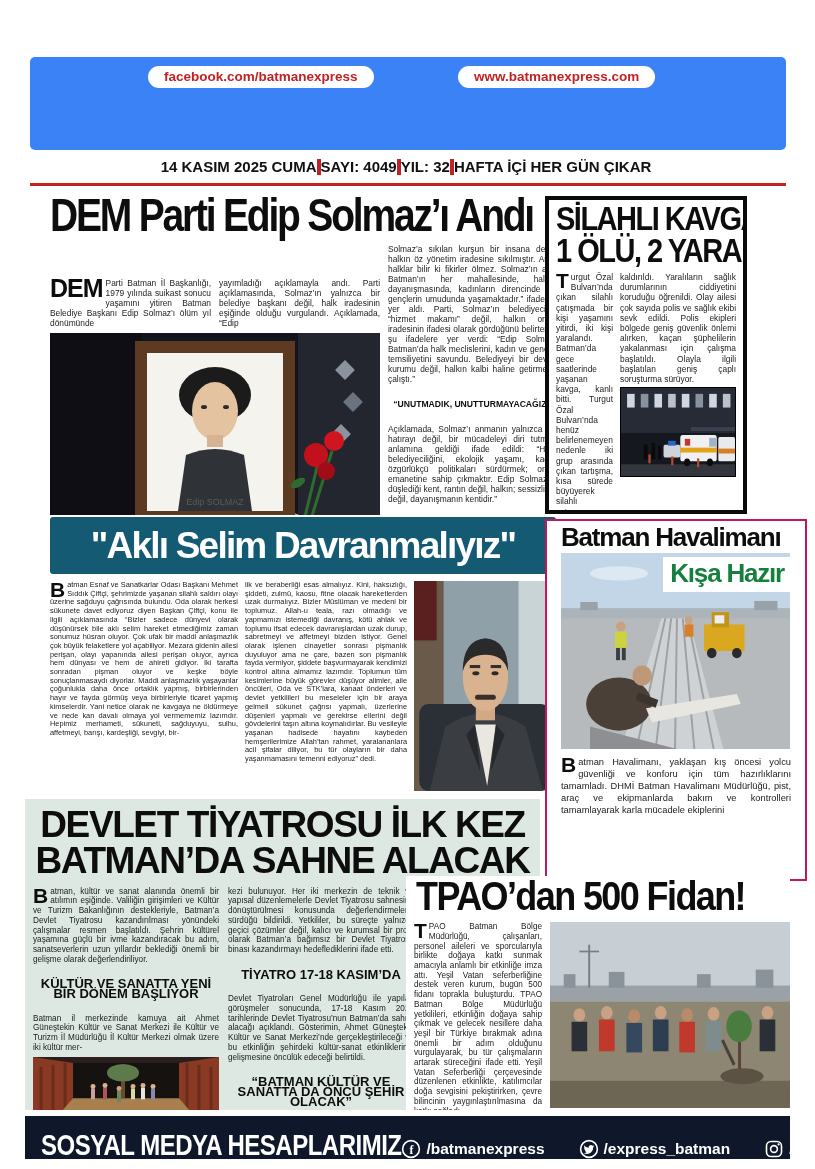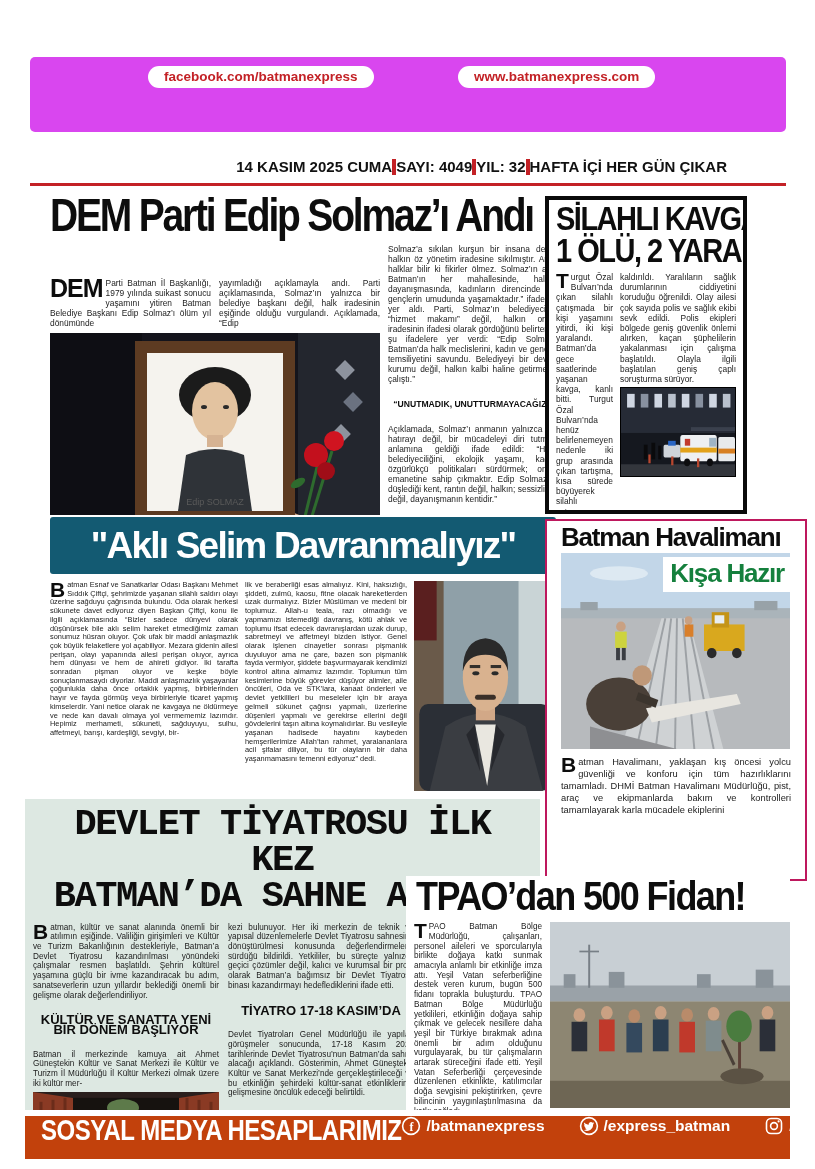--- a/index.html
+++ b/index.html
@@ -1,31 +1,31 @@
 <!DOCTYPE html>
 <html lang="tr"><head>
 <meta charset="utf-8">
 <style>
   html,body{margin:0;padding:0;background:#ffffff;}
   .page{position:relative;width:815px;height:1169px;background:#fff;overflow:hidden;
         font-family:"Liberation Sans",sans-serif;color:#1c1c1c;}
 
   
-  .masthead{position:absolute;left:30px;top:57px;width:756px;height:75px;background:#d946ef;border-radius:5px;}
+  .masthead{position:absolute;left:30px;top:57px;width:756px;height:93px;background:#3b82f6;border-radius:5px;}
   .mast-title{position:absolute;left:10px;right:10px;bottom:-2px;display:flex;justify-content:space-between;
               font-weight:800;font-size:76px;line-height:1;color:#fff;letter-spacing:-3px;white-space:nowrap;}
   .mast-title span{display:inline-block;transform:scaleY(1.18);transform-origin:bottom;}
   .badge{position:absolute;top:9px;background:#fff;color:#c32126;font-weight:bold;font-size:13.5px;
          padding:3px 16px 4px;border-radius:14px;white-space:nowrap;z-index:2;}
   .badge-fb{left:118px;}
   .badge-web{left:428px;}
 
   
   .datebar{position:absolute;left:55px;top:152px;width:706px;height:29px;background:#fff;
-           display:flex;align-items:center;justify-content:flex-end;padding:0 34px 0 30px;box-sizing:border-box;
+           display:flex;align-items:center;justify-content:center;padding:0 34px 0 30px;box-sizing:border-box;
            font-weight:bold;font-size:15px;color:#111;white-space:nowrap;
            clip-path:polygon(0 0,calc(100% - 14px) 0,100% 100%,0 100%);}
   .sep{width:4px;height:16px;background:#c32126;}
   .redrule{position:absolute;left:30px;top:183px;width:756px;height:3px;background:#c32126;}
 
   
   .hl{font-weight:800;color:#0d0d0d;line-height:0.95;}
   .bt{text-align:justify;color:#1b1b1b;}
   .bt p{margin:0;}
   .dc{float:left;font-weight:bold;color:#0d0d0d;line-height:0.78;margin:1px 3px 0 0;letter-spacing:-1px;}
@@ -69,39 +69,39 @@
   #art-hava h2{margin:0;font-size:26px;letter-spacing:-1.2px;white-space:nowrap;}
   .hava-photo{position:relative;margin-top:3px;}
   .chip{position:absolute;top:4px;right:0;background:#fff;padding:1px 7px 3px;
         font-weight:800;font-size:26px;letter-spacing:-1.2px;color:#15803d;}
   .hava-body{display:flex;gap:8px;margin-top:7px;}
   .hava-body .bt{flex:1;font-size:9.3px;line-height:12px;}
 
   
   #art-tiyatro{position:absolute;left:25px;top:799px;width:515px;height:311px;background:#dde8e2;
                padding:6px 8px;box-sizing:border-box;}
-  #art-tiyatro h2{margin:2px 0 8px;text-align:center;font-size:37px;letter-spacing:-1.4px;line-height:0.97;font-family:Liberation Mono, monospace;}
+  #art-tiyatro h2{margin:2px 0 8px;text-align:center;font-size:37px;letter-spacing:-1.4px;line-height:0.97;}
   .tiy-body{display:flex;gap:9px;}
   .tiy-c1{width:186px;font-size:8.2px;line-height:9.7px;}
   .tiy-c2{width:186px;font-size:8.2px;line-height:9.7px;}
   .tiy-body .subh{font-size:13px;}
   .tiy-c1 svg{margin-top:4px;}
 
   
   #art-tpao{position:absolute;left:406px;top:876px;width:384px;height:234px;background:#fff;z-index:5;
             padding:2px 0 0 8px;box-sizing:border-box;}
   #art-tpao h2{margin:0 0 10px 2px;font-size:36px;letter-spacing:-1.6px;transform:scaleY(1.12);
                transform-origin:top left;white-space:nowrap;}
   .tpao-body{display:flex;gap:8px;}
   .tpao-text{width:128px;font-size:8.2px;line-height:9.7px;}
   .tpao-photo{flex:1;}
 
   
-  .footer{position:absolute;left:25px;top:1116px;width:765px;height:43px;background:#c2410c;
-          display:flex;align-items:flex-start;padding:0 16px;box-sizing:border-box;color:#fff;}
+  .footer{position:absolute;left:25px;top:1116px;width:765px;height:43px;background:#0f172a;
+          display:flex;align-items:flex-end;padding:0 16px;box-sizing:border-box;color:#fff;}
   .f-label{font-weight:800;font-size:24px;letter-spacing:-0.5px;transform:scaleY(1.25);white-space:nowrap;}
   .handles{display:flex;gap:34px;margin-left:auto;}
   .handle{display:flex;align-items:center;gap:5px;font-weight:bold;font-size:15.5px;white-space:nowrap;}
 </style>
 </head>
 <body>
 
 <div class="page">
 
   <header class="masthead">

